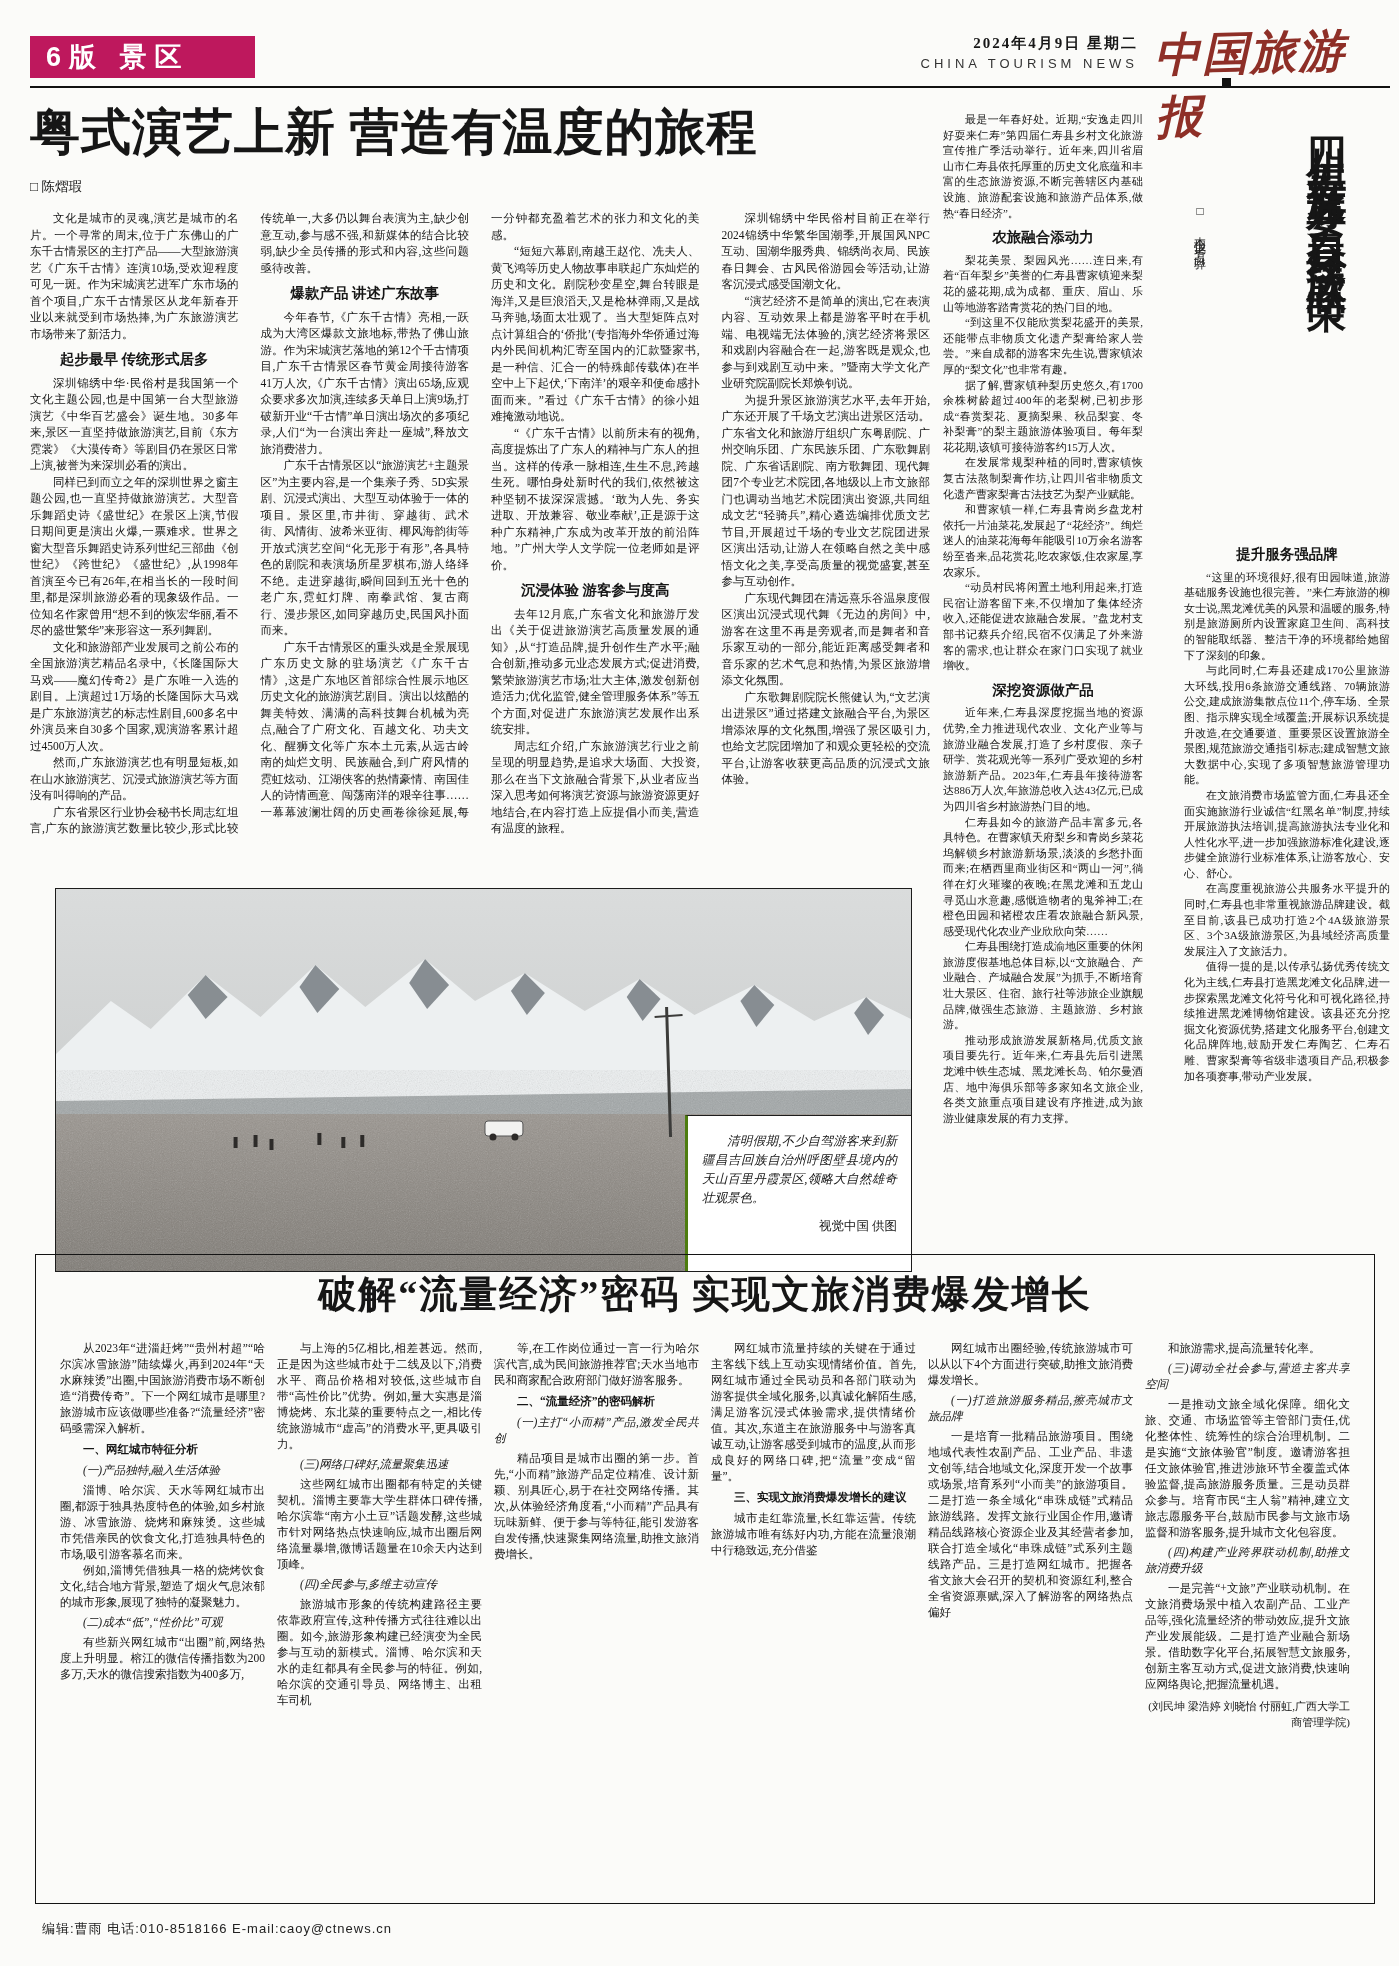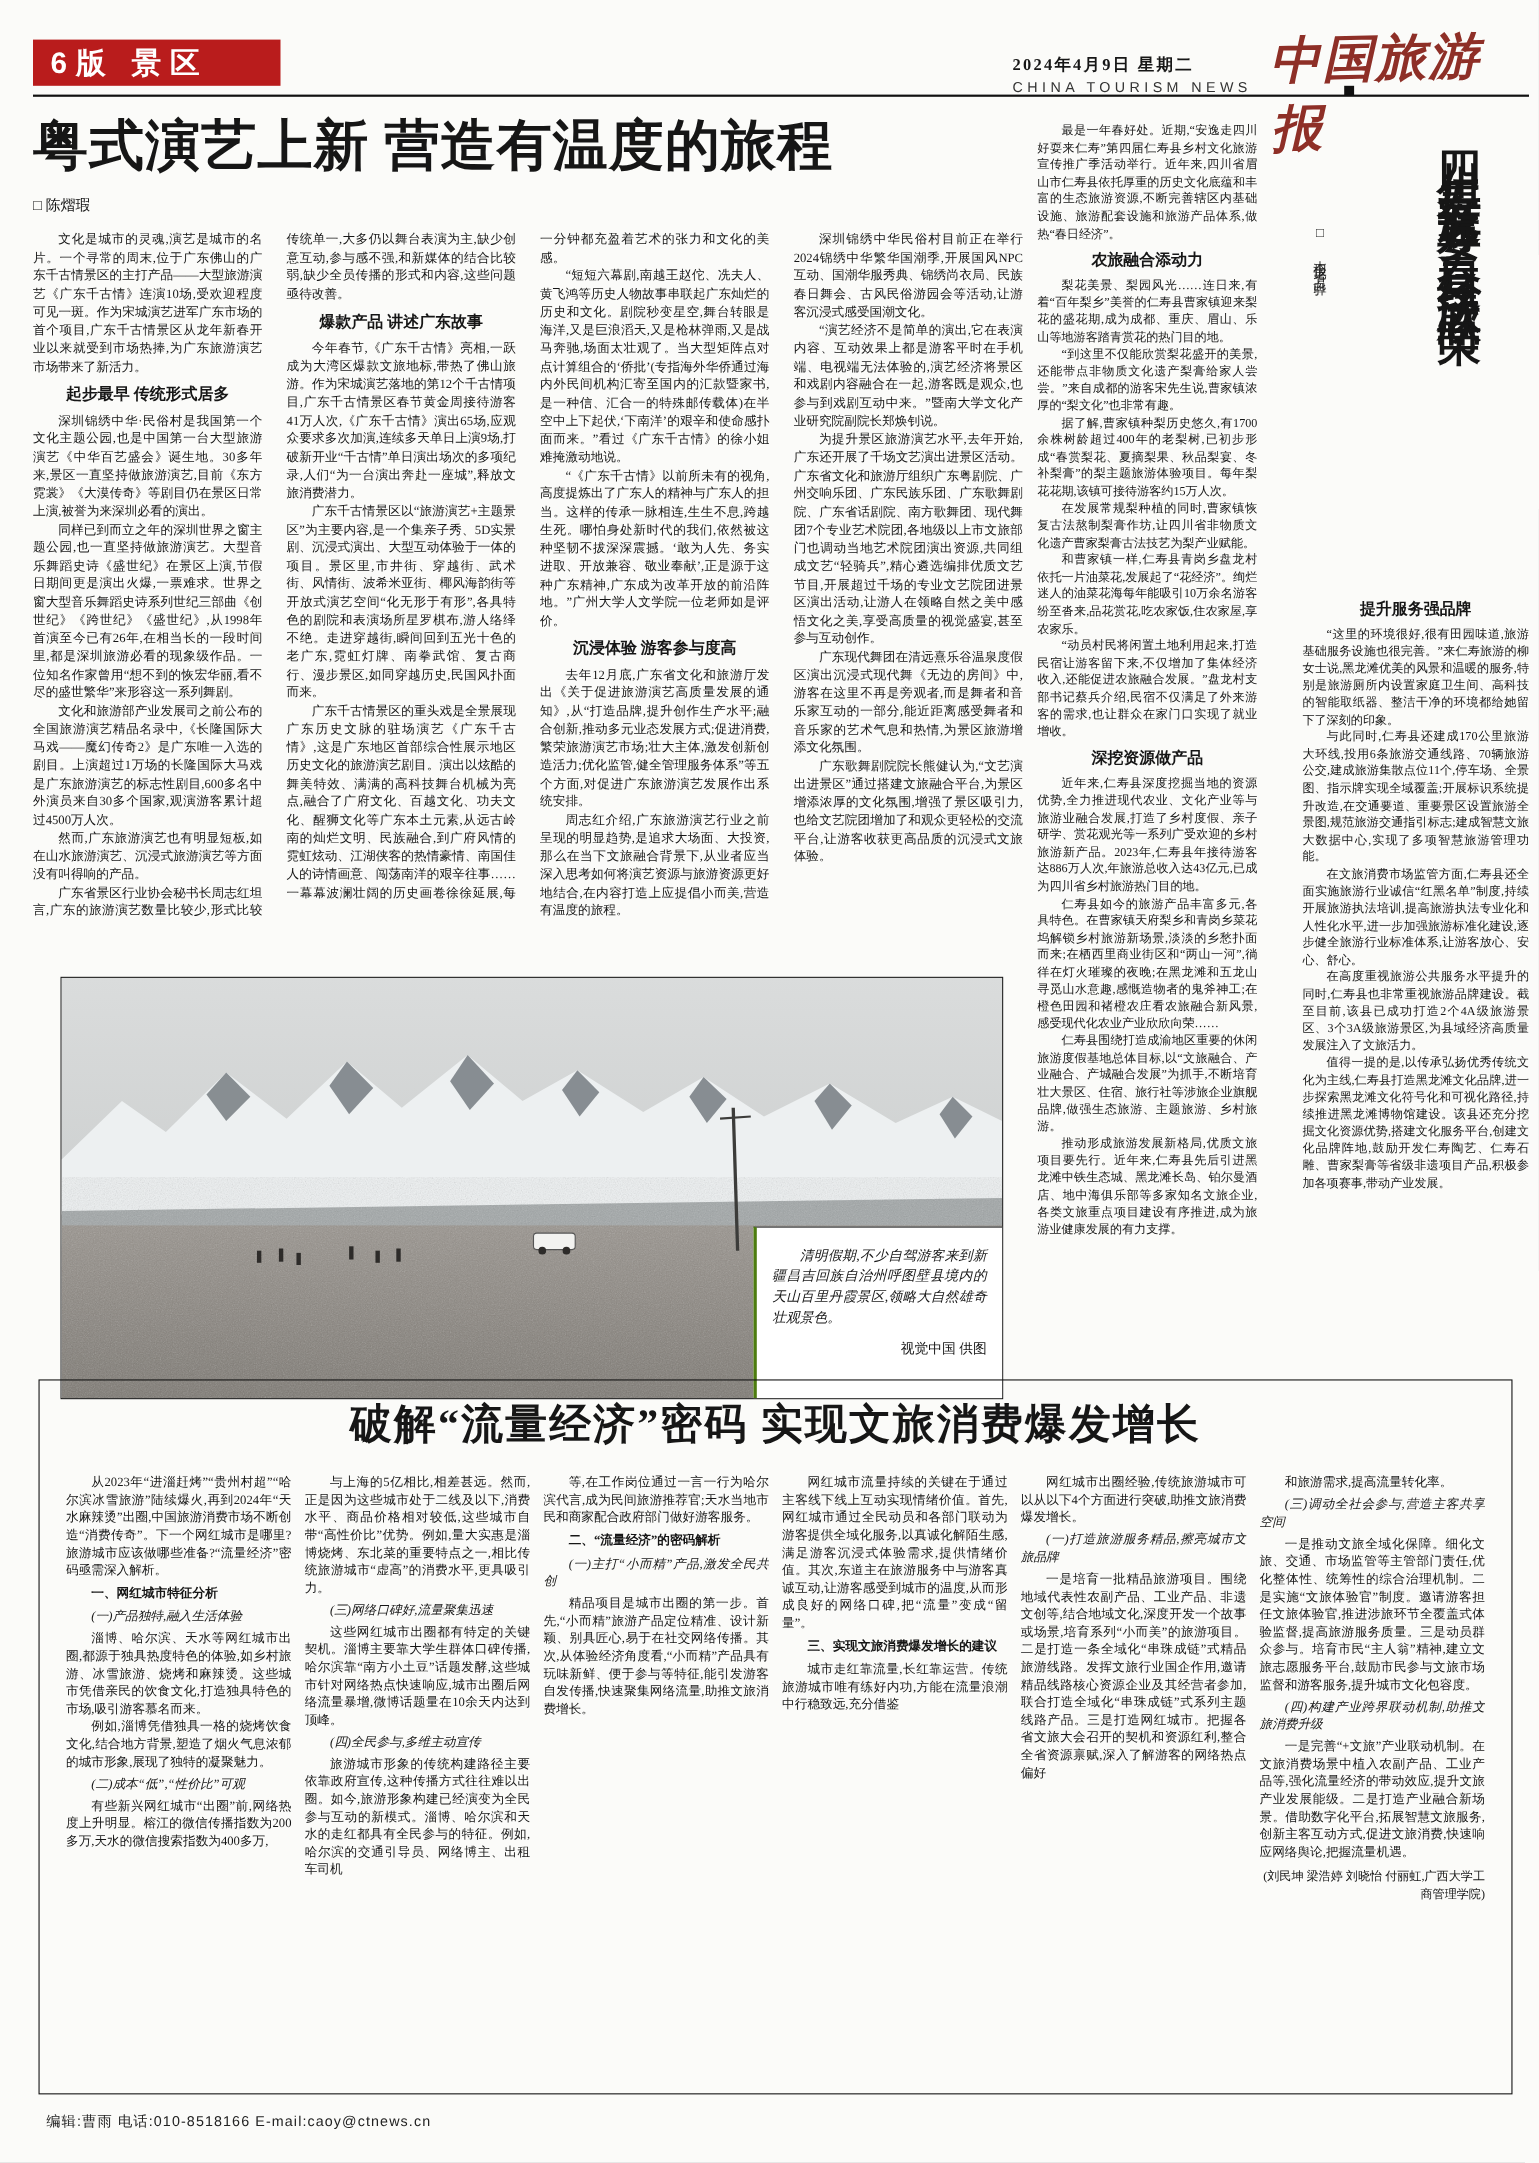--- a/index.html
+++ b/index.html
@@ -2,24 +2,24 @@
 <html><head>
 <meta charset="utf-8">
 <style>
   html,body{margin:0;padding:0;background:#d9d9d9;}
   .page{position:relative;width:1399px;height:1966px;margin:0 auto;background:#fbfbf9;
         font-family:"Liberation Serif","DejaVu Serif",serif;color:#161616;overflow:hidden;}
   
   .hdr{position:absolute;left:30px;top:28px;width:1360px;height:60px;}
   .hdr-rule{position:absolute;left:30px;top:86px;width:1360px;height:2px;background:#111;}
   .hdr-notch{position:absolute;left:1222px;top:78px;width:9px;height:9px;background:#111;}
-  .edition-box{position:absolute;left:0;top:8px;width:225px;height:42px;background:#b91c1c;color:#fff;
+  .edition-box{position:absolute;left:0;top:8px;width:225px;height:42px;background:#be185d;color:#fff;
         font-family:"Liberation Sans","DejaVu Sans",sans-serif;font-weight:bold;font-size:27px;
         line-height:42px;padding-left:16px;letter-spacing:8px;box-sizing:border-box;}
-  .hdr-date{position:absolute;right:252px;top:22px;text-align:left;}
+  .hdr-date{position:absolute;right:252px;top:6px;text-align:right;}
   .hdr-date .d1{font-size:15px;font-weight:bold;letter-spacing:2px;}
   .hdr-date .d2{font-size:13px;letter-spacing:4px;color:#333;
         font-family:"Liberation Sans","DejaVu Sans",sans-serif;margin-top:3px;}
   .masthead{position:absolute;right:0;top:-6px;width:235px;font-size:46px;font-weight:bold;
         font-style:italic;color:#8e2f27;letter-spacing:2px;transform:rotate(-1.5deg);
         font-family:"DejaVu Serif","Liberation Serif",serif;}
   
   .para{margin:0;text-indent:2em;text-align:justify;}
   .subhead{text-align:center;font-weight:bold;font-size:14.5px;margin:9px 0 7px;text-indent:0;}
   .numhead{font-weight:bold;margin:5px 0;text-indent:2em;text-align:justify;}

